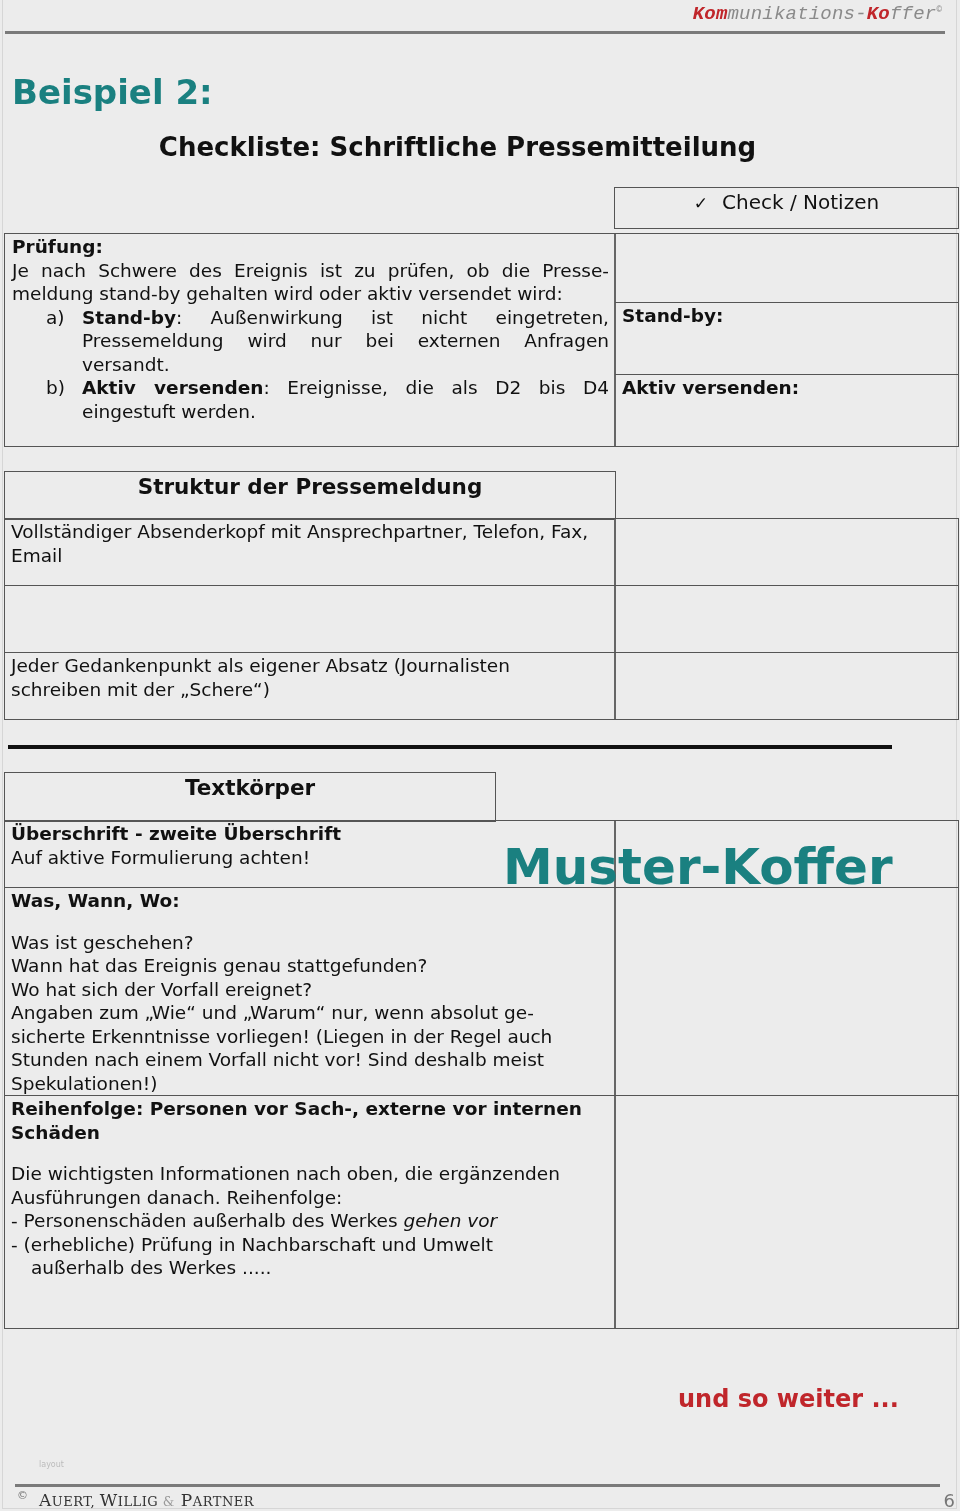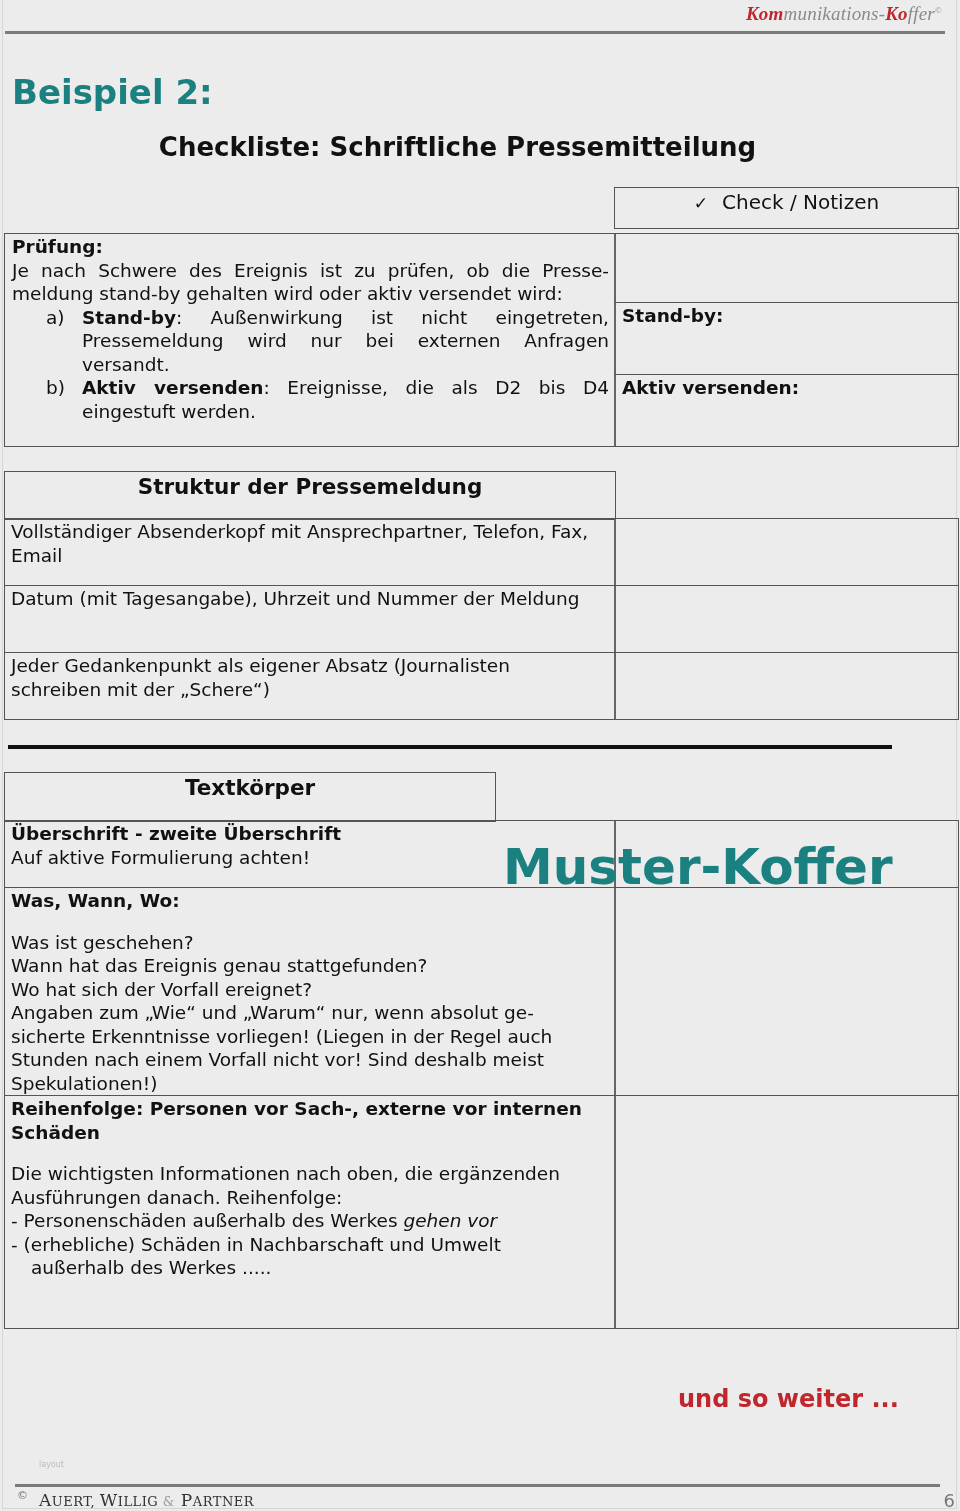--- a/index.html
+++ b/index.html
@@ -9,21 +9,21 @@
       font-family: "DejaVu Sans", sans-serif;
       color: #111;
     }
     .page-frame {
       position: absolute; left: 2px; top: 0; width: 955px; height: 1509px;
       border-left: 1px solid #d6d6d6; border-right: 1px solid #d6d6d6; border-bottom: 1px solid #d6d6d6;
       box-sizing: border-box;
     }
     .brand {
       position: absolute; right: 18px; top: 3px;
-      font-family: Liberation Serif, serif; font-style: italic;
+      font-family: Liberation Mono, monospace; font-style: italic;
       font-size: 19px; color: #8a8a8a; letter-spacing: 0.2px;
     }
     .brand .red { color: #c0262b; font-weight: bold; }
     .brand sup { font-size: 9px; color: #888; font-style: normal; }
     .top-rule {
       position: absolute; left: 5px; top: 31px; width: 940px; height: 3px; background: #7a7a7a;
     }
     .h-beispiel {
       position: absolute; left: 12px; top: 72px; margin: 0;
       font-size: 34px; font-weight: bold; color: #1a8080;
@@ -118,21 +118,20 @@
 
 <div class="box" style="left:4px; top:471px; width:612px; height:49px;">
   <div class="cell-text center bold" style="top:3px; left:0; right:0; font-size:21.5px;">Struktur der Pressemeldung</div>
 </div>
 <div class="box" style="left:4px; top:518px; width:955px; height:202px;">
   <div class="vline" style="left:609px;"></div>
   <div class="hline" style="top:66px;"></div>
   <div class="hline" style="top:133px;"></div>
 
   <div class="cell-text" style="left:6px; width:590px; top:1px;">Vollständiger Absenderkopf mit Ansprechpartner, Telefon, Fax, Email</div>
-  <div class="cell-text" style="left:6px; width:590px; top:68px;">Datum (mit Tagesangabe), Uhrzeit und Nummer der Meldung</div>
   <div class="cell-text" style="left:6px; width:560px; top:135px;">Jeder Gedankenpunkt als eigener Absatz (Journalisten schreiben mit der „Schere“)</div>
 </div>
 
 <div class="divider-bar"></div>
 
 <div class="box" style="left:4px; top:772px; width:492px; height:50px;">
   <div class="cell-text center bold" style="top:3px; left:0; right:0; font-size:21.5px;">Textkörper</div>
 </div>
 <div class="box" style="left:4px; top:820px; width:955px; height:509px;">
   <div class="vline" style="left:609px;"></div>
@@ -151,21 +150,21 @@
     <div>Wann hat das Ereignis genau stattgefunden?</div>
     <div>Wo hat sich der Vorfall ereignet?</div>
     <div style="width:575px;">Angaben zum „Wie“ und „Warum“ nur, wenn absolut ge-sicherte Erkenntnisse vorliegen! (Liegen in der Regel auch Stunden nach einem Vorfall nicht vor! Sind deshalb meist Spekulationen!)</div>
   </div>
 
   <div class="cell-text" style="left:6px; width:600px; top:276px;">
     <div class="bold">Reihenfolge: Personen vor Sach-, externe vor internen Schäden</div>
     <div style="height:18px;"></div>
     <div style="width:585px;">Die wichtigsten Informationen nach oben, die ergänzenden Ausführungen danach. Reihenfolge:</div>
     <div><span>- Personenschäden außerhalb des Werkes </span><i>gehen vor</i></div>
-    <div>- (erhebliche) Schäden in Nachbarschaft und Umwelt</div>
+    <div>- (erhebliche) Prüfung in Nachbarschaft und Umwelt</div>
     <div style="padding-left:20px;">außerhalb des Werkes .....</div>
   </div>
 </div>
 
 <div class="watermark">Muster-Koffer</div>
 
 <div class="more">und so weiter ...</div>
 
 <div class="faint-tag">layout</div>
 <div class="bottom-rule"></div>

